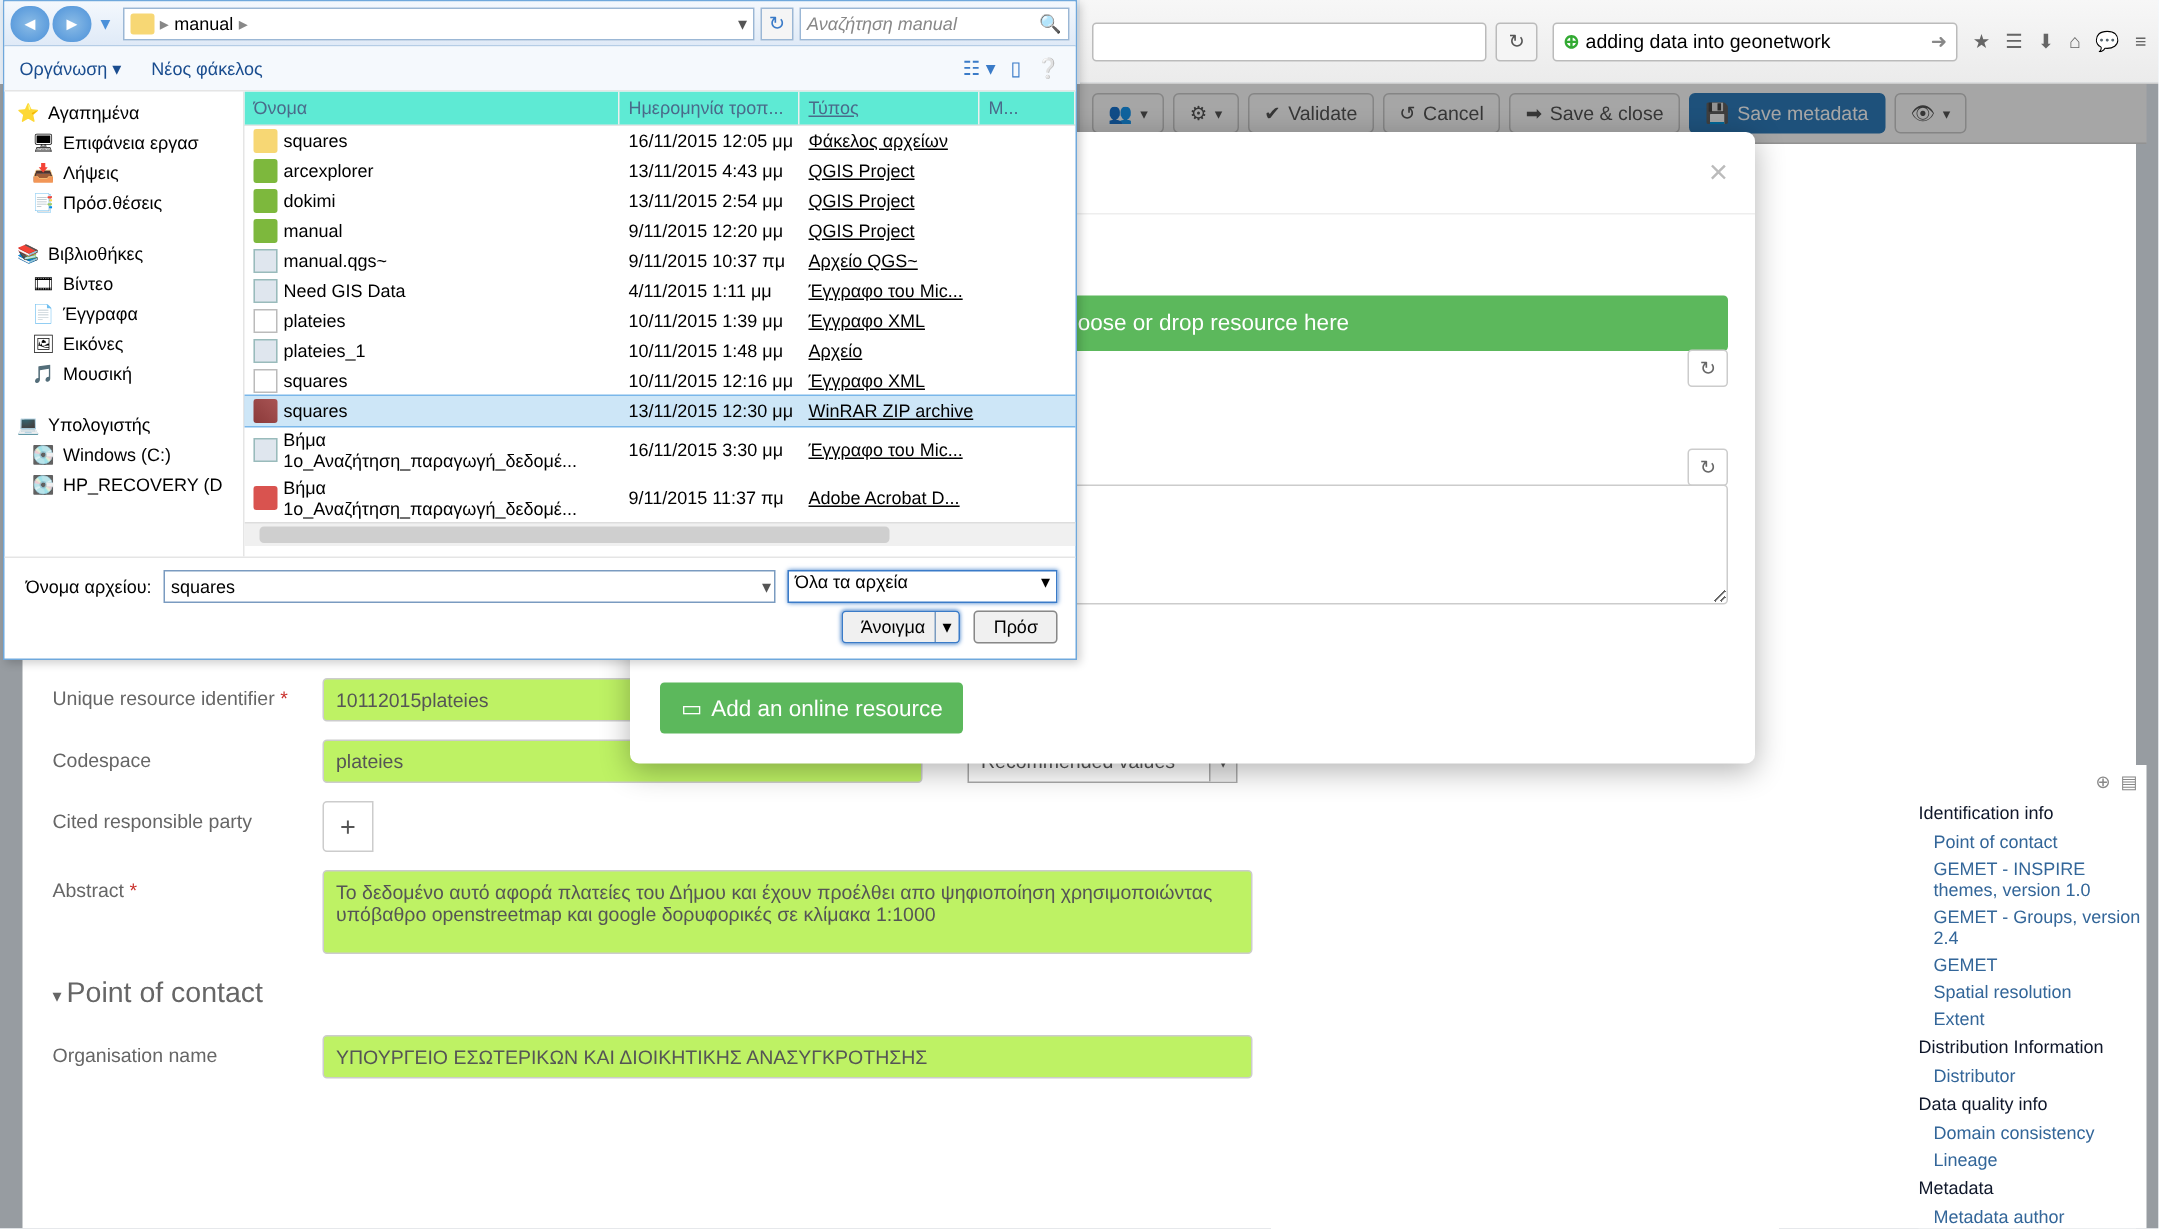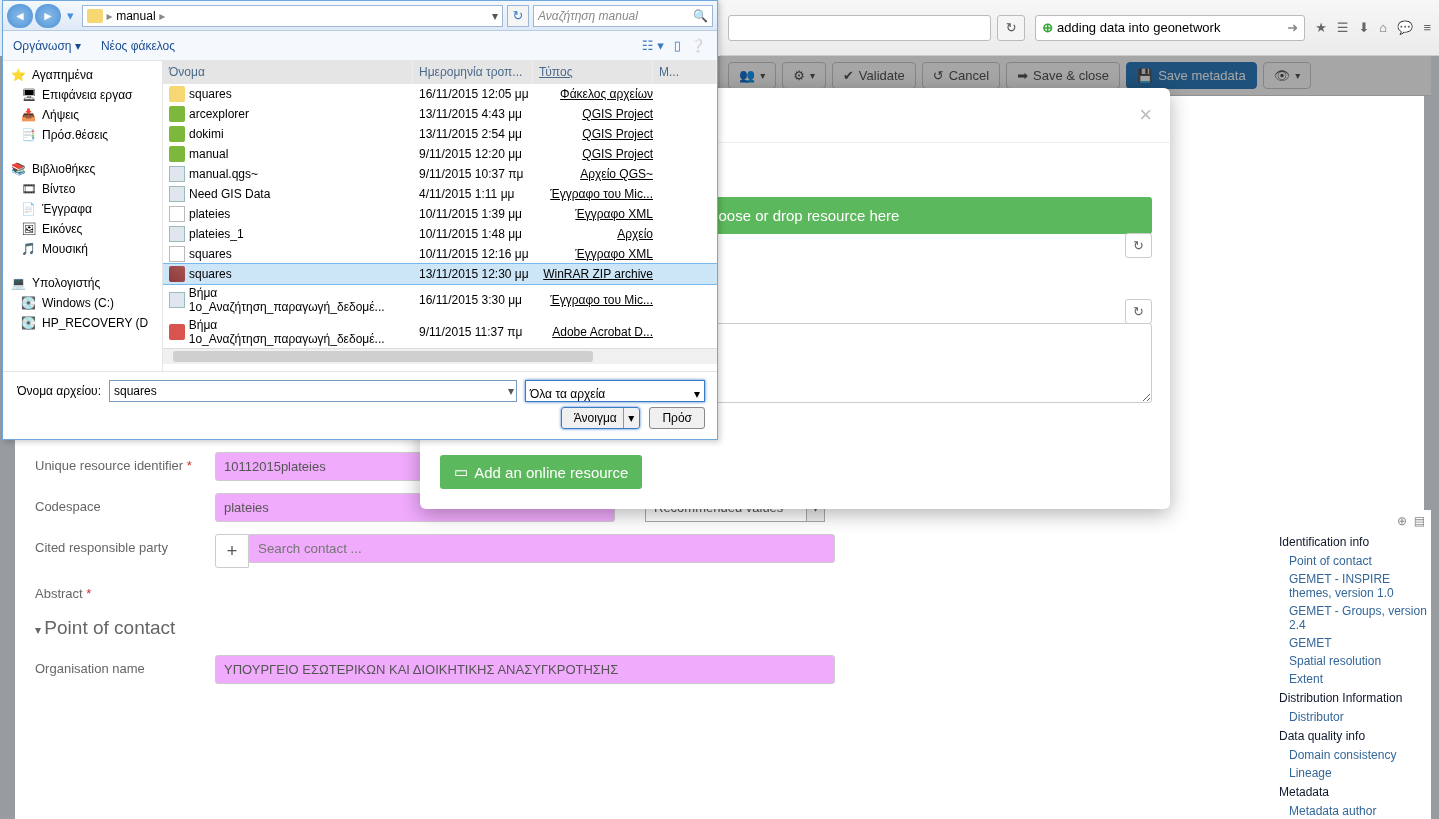--- a/index.html
+++ b/index.html
@@ -23,21 +23,21 @@
 .gn-caret::after { content:" ▾"; color:inherit; font-size:10px;}
 
 
 .overlay { position:absolute; top:56px; left:0; right:0; bottom:0; background:rgba(0,0,0,0.35); }
 
 
 .meta-form { position:absolute; top:96px; left:15px; right:15px; bottom:0; background:#fff; color:#555; overflow:hidden;}
 .form-row { display:flex; align-items:flex-start; padding:6px 0 6px 20px; }
 .form-label { width:180px; text-align:left; padding-right:12px; color:#666; padding-top:6px;}
 .form-label .req { color:#c9302c; }
-.form-input { border:1px solid #ccc; border-radius:3px; padding:6px 8px; background:#f0abfc; color:#555; }
+.form-input { border:1px solid #ccc; border-radius:3px; padding:6px 8px; background:#bef264; color:#555; }
 .form-input.w400 { width:400px; }
 .form-input.w620 { width:620px; }
 .section-title { font-size:19px; color:#666; padding:10px 20px; }
 .section-title::before { content:"▾ "; font-size:12px; }
 .plus-btn { width:34px; height:34px; border:1px solid #ccc; border-radius:3px 0 0 3px; display:flex;align-items:center;justify-content:center; font-size:18px; color:#555;}
 .reco-sel { border:1px solid #aaa; padding:6px 8px; margin-left:30px; display:flex; align-items:center; width:180px; position:relative;}
 .reco-sel .arr { position:absolute; right:0; top:0; bottom:0; width:18px; border-left:1px solid #aaa; background:#eee; display:flex;align-items:center;justify-content:center;}
 
 
 .right-panel { position:absolute; right:8px; top:510px; width:152px; bottom:0; background:#fff; font-size:12px; color:#336699;}
@@ -70,41 +70,41 @@
 .win-search .mag { position:absolute; right:4px; color:#3a7bc8; font-style:normal;}
 .win-tools { height:30px; border-bottom:1px solid #e5e5e5; display:flex; align-items:center; padding:0 10px; background:#f5f9fd;}
 .win-tools .tool { font-size:12px; color:#1a4d8f; cursor:pointer; margin-right:20px;}
 .win-tools .right { margin-left:auto; display:flex; gap:10px; color:#3a7bc8;}
 .win-body { display:flex; height:310px; }
 .win-side { width:160px; border-right:1px solid #e5e5e5; overflow-y:auto; font-size:12px; padding:4px 0;}
 .side-item { display:flex; align-items:center; padding:2px 6px 2px 18px; cursor:pointer; gap:5px;}
 .side-item.header { padding-left:8px; }
 .side-ico { width:16px; height:16px; display:inline-flex; align-items:center; justify-content:center; font-size:12px;}
 .win-list { flex:1; overflow:auto; font-size:12px; position:relative;}
-.list-head { display:flex; border-bottom:1px solid #e5e5e5; color:#4a6a8a; position:sticky; top:0; background:#e5e5e5;}
+.list-head { display:flex; border-bottom:1px solid #e5e5e5; color:#4a6a8a; position:sticky; top:0; background:#5eead4;}
 .list-head div { padding:4px 6px; border-right:1px solid #eee; }
 .col-name { width:250px;} .col-date{width:120px;} .col-type{width:120px;text-decoration:underline;} .col-size{flex:1;}
 .list-row { display:flex; padding:2px 0; cursor:pointer; align-items:center;}
 .list-row.selected { background:#cde6f7; outline:1px solid #7ab7ea;}
 .list-row .col-name { width:250px; padding-left:6px; display:flex; align-items:center; gap:4px;}
 .list-row .col-date { width:120px; padding-left:6px;}
-.list-row .col-type { width:120px; padding-left:6px;text-align:right;}
+.list-row .col-type { width:120px; padding-left:6px;}
 .file-ico { width:16px; height:16px; display:inline-block; }
 .ico-folder { background:#f7d774; border-radius:2px;}
 .ico-qgis { background:#7db83d; border-radius:2px;}
 .ico-doc { background:#dfe6ee; border:1px solid #9bb;}
 .ico-xml { background:#fff; border:1px solid #bbb;}
 .ico-zip { background:linear-gradient(45deg,#8b3a3a,#a85454); border-radius:2px;}
 .ico-pdf { background:#d9534f; border-radius:2px;}
 .win-bottom { padding:8px 12px; border-top:1px solid #e5e5e5;}
 .fn-row { display:flex; align-items:center; margin-bottom:8px;}
 .fn-row label { font-size:12px; margin-right:8px; text-align:right; width:86px;}
 .fn-combo { flex:1; border:1px solid #7a9bc0; height:22px; display:flex; align-items:center; padding:0 4px; font-size:12px; margin-right:8px; position:relative;}
 .fn-combo .dd { position:absolute; right:2px; color:#555;}
-.fn-filter { width:180px; border:1px solid #3a7bc8; height:22px; display:flex; align-items:flex-end; padding:0 4px; font-size:12px; position:relative; box-shadow:0 0 3px #3a7bc8;}
+.fn-filter { width:180px; border:1px solid #3a7bc8; height:22px; display:flex; align-items:flex-start; padding:0 4px; font-size:12px; position:relative; box-shadow:0 0 3px #3a7bc8;}
 .btn-row { text-align:right;}
 .win-btn { padding:3px 12px; font-size:12px; border:1px solid #888; border-radius:3px; background:#f0f0f0; margin-left:6px; cursor:pointer;}
 .win-btn.primary { border:1px solid #3a7bc8; box-shadow:0 0 3px #3a7bc8; position:relative; padding-right:22px;}
 .win-btn.primary .split { position:absolute; right:0; top:0; bottom:0; width:16px; border-left:1px solid #7a9bc0; display:flex;align-items:center;justify-content:center;}
 .hscroll { height:16px; background:#f0f0f0; border-top:1px solid #ddd; position:relative;}
 .hscroll .thumb { position:absolute; left:10px; width:420px; top:2px; bottom:2px; background:#cfcfcf; border-radius:3px;}
 </style>
 </head>
 <body>
 
@@ -150,24 +150,24 @@
     <div class="form-label">Codespace</div>
     <div class="form-input w400">plateies</div>
     <div class="reco-sel">
         <span>Recommended values</span>
         <span class="arr">▾</span>
       </div>
   </div>
   <div class="form-row">
     <div class="form-label">Cited responsible party</div>
     <div class="plus-btn">+</div>
-    <input class="form-input" style="width: 586px; border-radius: 0px 3px 3px 0px;" placeholder="Search contact ...">
   </div>
   <div class="form-row">
     <div class="form-label"><span>Abstract</span> <span class="req">*</span></div>
+    <div class="form-input w620" style="height:56px;">Το δεδομένο αυτό αφορά πλατείες του Δήμου και έχουν προέλθει απο ψηφιοποίηση χρησιμοποιώντας υπόβαθρο openstreetmap και google δορυφορικές σε κλίμακα 1:1000</div>
   </div>
   <div class="section-title">Point of contact</div>
   <div class="form-row">
     <div class="form-label">Organisation name</div>
     <div class="form-input w620">ΥΠΟΥΡΓΕΙΟ ΕΣΩΤΕΡΙΚΩΝ ΚΑΙ ΔΙΟΙΚΗΤΙΚΗΣ ΑΝΑΣΥΓΚΡΟΤΗΣΗΣ</div>
   </div>
 </div>
 
 <div class="right-panel">
   <div class="rp-icons"><span>⊕</span>&nbsp;&nbsp;<span>▤</span></div>

